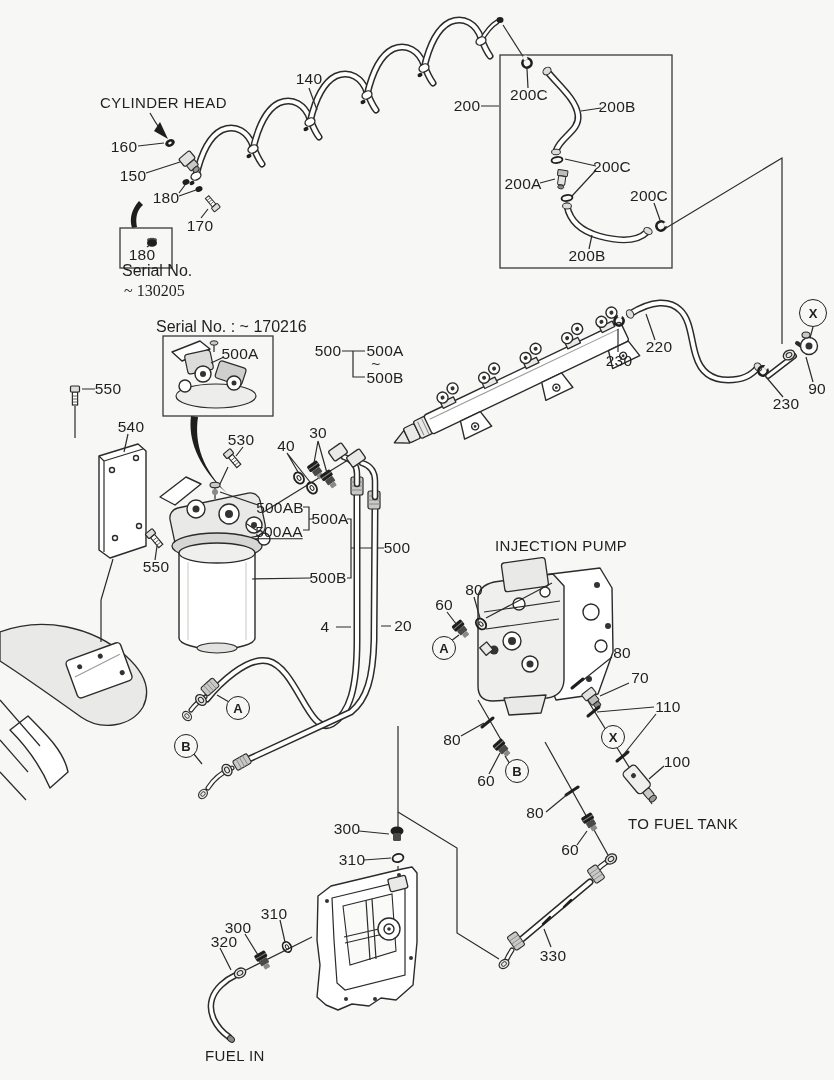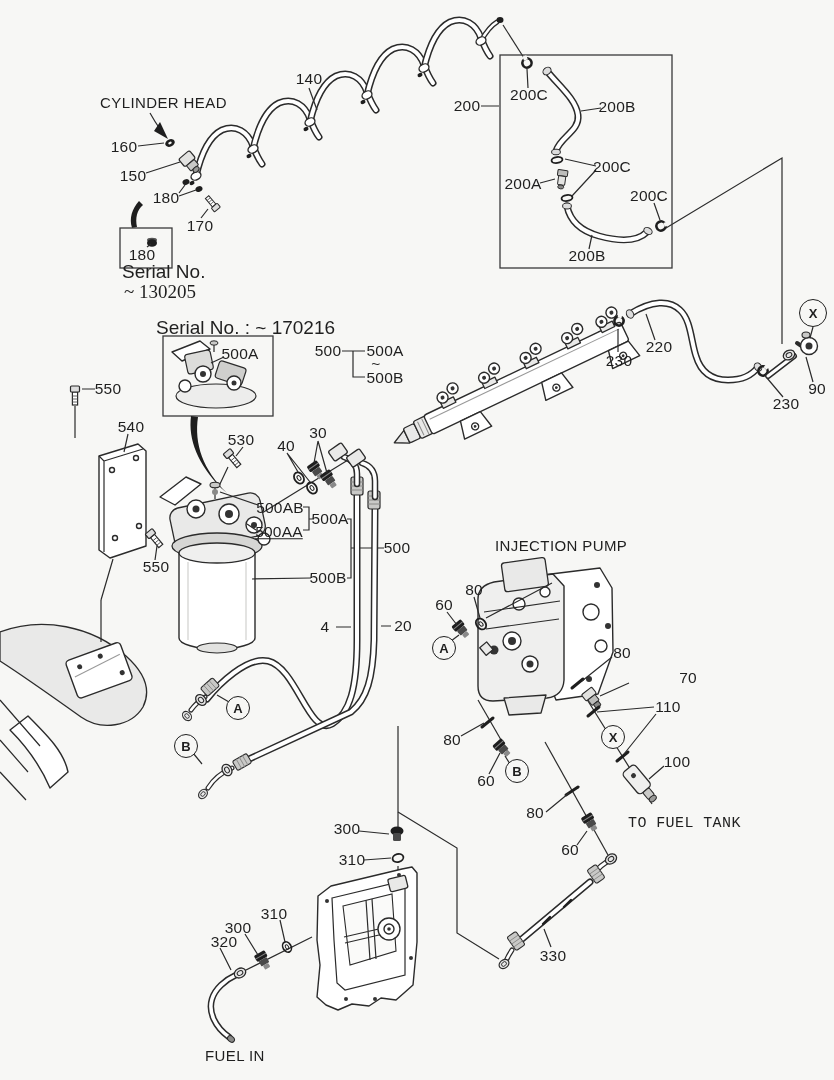--- a/index.html
+++ b/index.html
@@ -3,21 +3,21 @@
 <meta charset="utf-8">
 <style>
   html,body{margin:0;padding:0;background:#e9e9e9}
   .stage{position:relative;width:834px;height:1080px;background:#f7f7f5;overflow:hidden;
          font-family:"Liberation Sans",sans-serif;}
   .stage svg{position:absolute;left:0;top:0}
   #overlay{position:absolute;left:0;top:0;width:100%;height:100%}
   .lbl{position:absolute;color:#1f1f1f;white-space:nowrap;line-height:1}
   .lbl.num{font-size:15.5px;letter-spacing:.2px}
   .lbl.cap{font-size:15px;letter-spacing:.4px}
-  .lbl.note{font-size:19px}
+  .lbl.note{font-size:16px}
   .a-c{transform:translate(-50%,-50%)}
   .a-l{transform:translate(0,-50%)}
   .callout{position:absolute;display:flex;align-items:center;justify-content:center;
            border:1.7px solid #1f1f1f;border-radius:50%;background:#f7f7f5;color:#1f1f1f;
            font-weight:bold;font-size:13px;transform:translate(-50%,-50%)}
   
   .ld{stroke:#2b2b2b;stroke-width:1.2;fill:none}
   .po{fill:none;stroke:#2b2b2b;stroke-width:7;stroke-linecap:round;stroke-linejoin:round}
   .pi{fill:none;stroke:#ffffff;stroke-width:4;stroke-linecap:round;stroke-linejoin:round}
   .to{fill:none;stroke:#2b2b2b;stroke-width:5;stroke-linecap:round}
@@ -474,28 +474,28 @@
       <div class="lbl num a-c" style="left: 279px; top: 532px; text-decoration: underline;">500AA</div>
       <div class="lbl num a-c" style="left: 397px; top: 548px;">500</div>
       <div class="lbl num a-c" style="left: 156px; top: 567px;">550</div>
       <div class="lbl num a-c" style="left: 328px; top: 578px;">500B</div>
       <div class="lbl num a-c" style="left: 325px; top: 627px;">4</div>
       <div class="lbl num a-c" style="left: 403px; top: 626px;">20</div>
       <div class="lbl cap a-l" style="left: 495px; top: 545px;">INJECTION PUMP</div>
       <div class="lbl num a-c" style="left: 444px; top: 605px;">60</div>
       <div class="lbl num a-c" style="left: 474px; top: 590px;">80</div>
       <div class="lbl num a-c" style="left: 622px; top: 653px;">80</div>
-      <div class="lbl num a-c" style="left: 640px; top: 678px; margin-left: 48px;">70</div>
+      <div class="lbl num a-c" style="left: 640px; top: 678px;">70</div>
       <div class="lbl num a-c" style="left: 668px; top: 707px;">110</div>
       <div class="lbl num a-c" style="left: 677px; top: 762px;">100</div>
       <div class="lbl num a-c" style="left: 452px; top: 740px;">80</div>
       <div class="lbl num a-c" style="left: 486px; top: 781px;">60</div>
       <div class="lbl num a-c" style="left: 535px; top: 813px;">80</div>
       <div class="lbl num a-c" style="left: 570px; top: 850px;">60</div>
-      <div class="lbl cap a-l" style="left: 628px; top: 823px; font-family: Liberation Mono, monospace;">TO FUEL TANK</div>
+      <div class="lbl cap a-l" style="left: 628px; top: 823px;">TO FUEL TANK</div>
       <div class="lbl num a-c" style="left: 347px; top: 829px;">300</div>
       <div class="lbl num a-c" style="left: 352px; top: 860px;">310</div>
       <div class="lbl num a-c" style="left: 274px; top: 914px;">310</div>
       <div class="lbl num a-c" style="left: 238px; top: 928px;">300</div>
       <div class="lbl num a-c" style="left: 224px; top: 942px;">320</div>
       <div class="lbl num a-c" style="left: 553px; top: 956px;">330</div>
       <div class="lbl cap a-l" style="left: 205px; top: 1055px;">FUEL IN</div>
       <div class="callout" style="left: 813px; top: 313px; width: 26px; height: 26px;">X</div>
       <div class="callout" style="left: 444px; top: 648px; width: 22px; height: 22px;">A</div>
       <div class="callout" style="left: 613px; top: 737px; width: 22px; height: 22px;">X</div>

